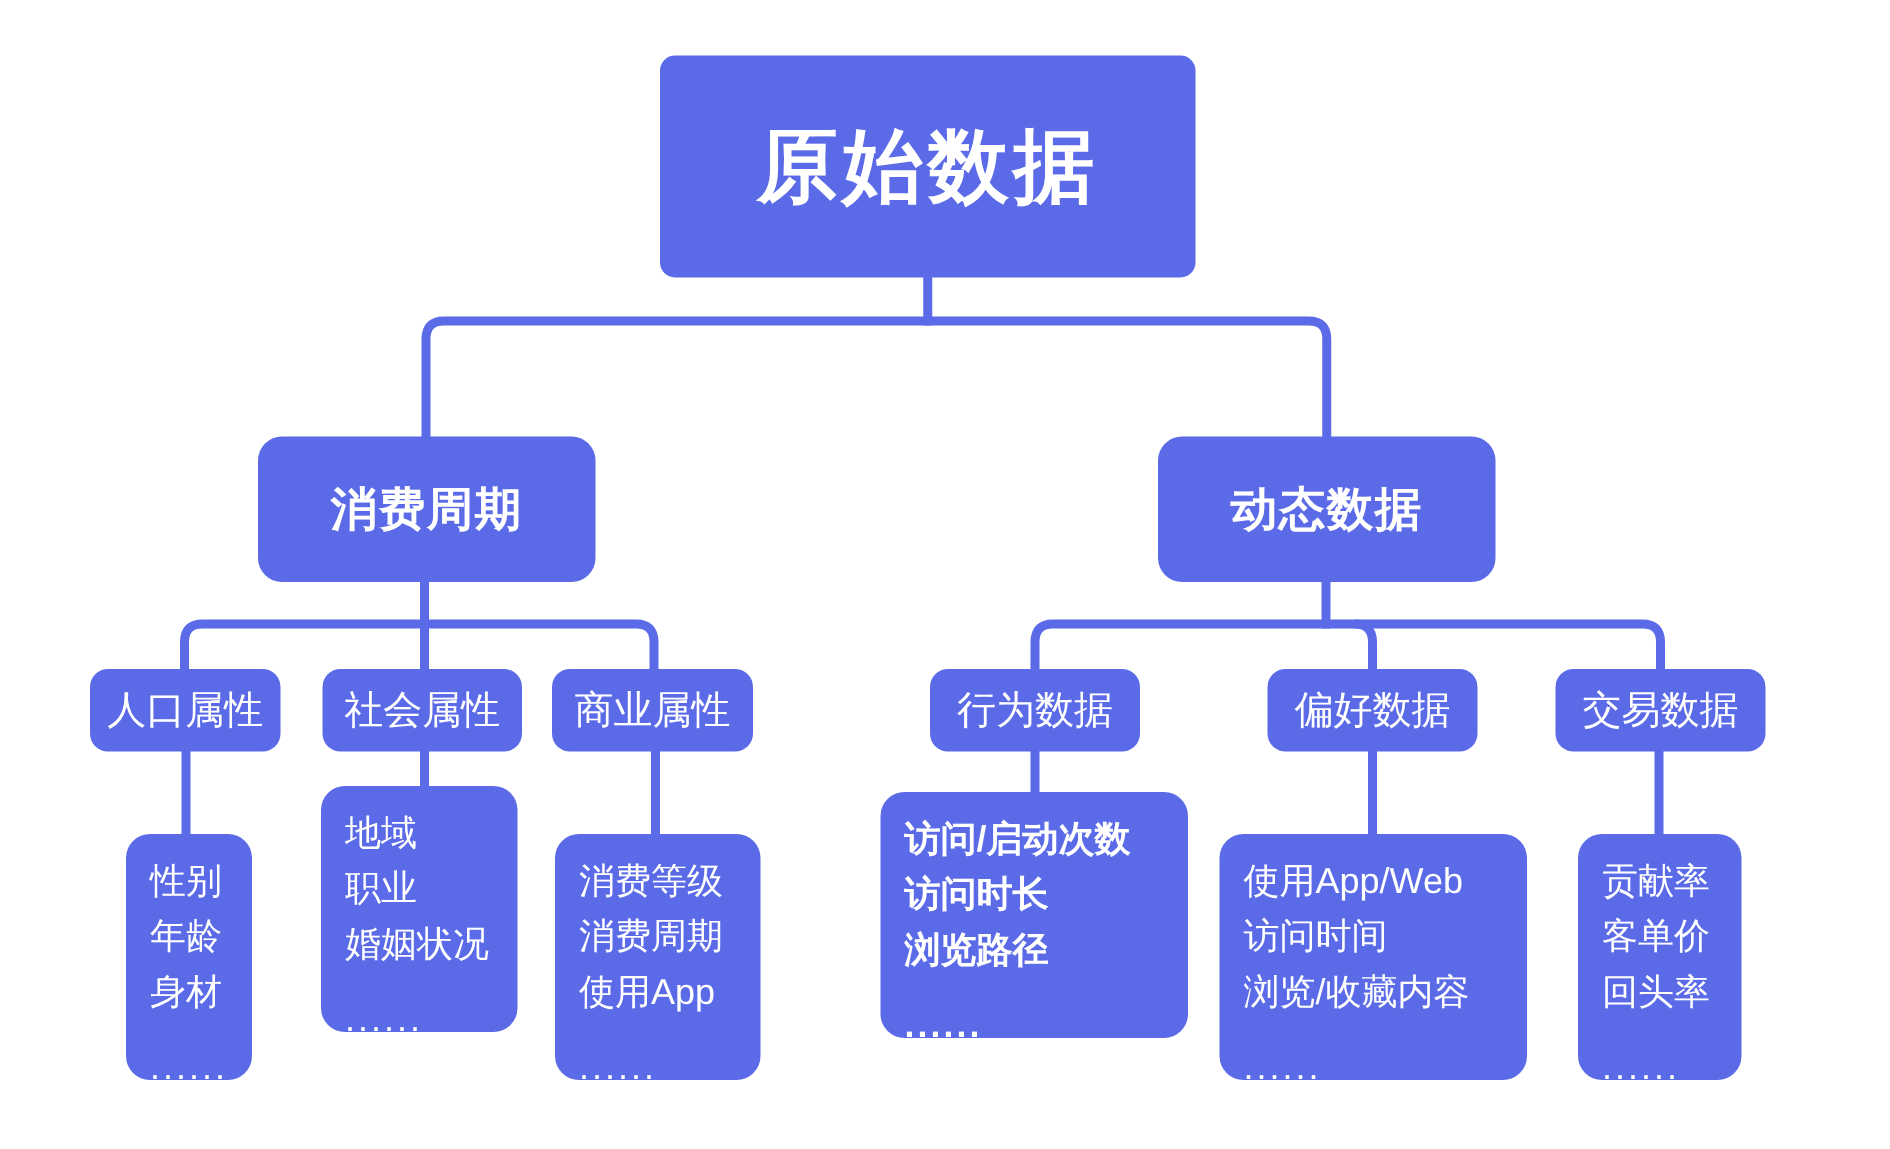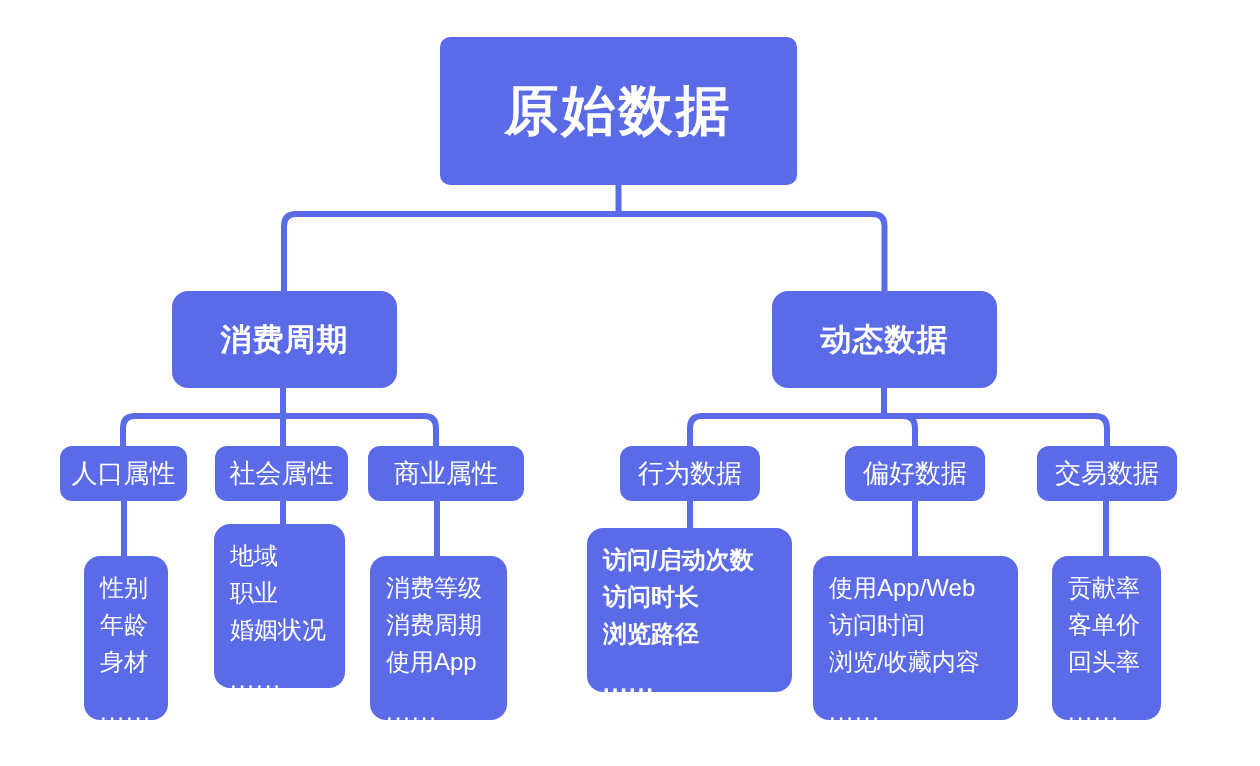--- a/index.html
+++ b/index.html
@@ -65,21 +65,21 @@
   <div class="node l2 center" style="left:772px;top:291px;width:225px;height:97px;">
     <span>动态数据</span>
   </div>
 
   <div class="node l3 center" style="left:60px;top:446px;width:127px;height:55px;">
     <span>人口属性</span>
   </div>
   <div class="node l3 center" style="left:215px;top:446px;width:133px;height:55px;">
     <span>社会属性</span>
   </div>
-  <div class="node l3 center" style="left:368px;top:446px;width:156px;height:55px;">
+  <div class="node l3 center" style="left:368px;top:446px;width:134px;height:55px;">
     <span>商业属性</span>
   </div>
 
   <div class="node l3 center" style="left:620px;top:446px;width:140px;height:55px;">
     <span>行为数据</span>
   </div>
   <div class="node l3 center" style="left:845px;top:446px;width:140px;height:55px;">
     <span>偏好数据</span>
   </div>
   <div class="node l3 center" style="left:1037px;top:446px;width:140px;height:55px;">

